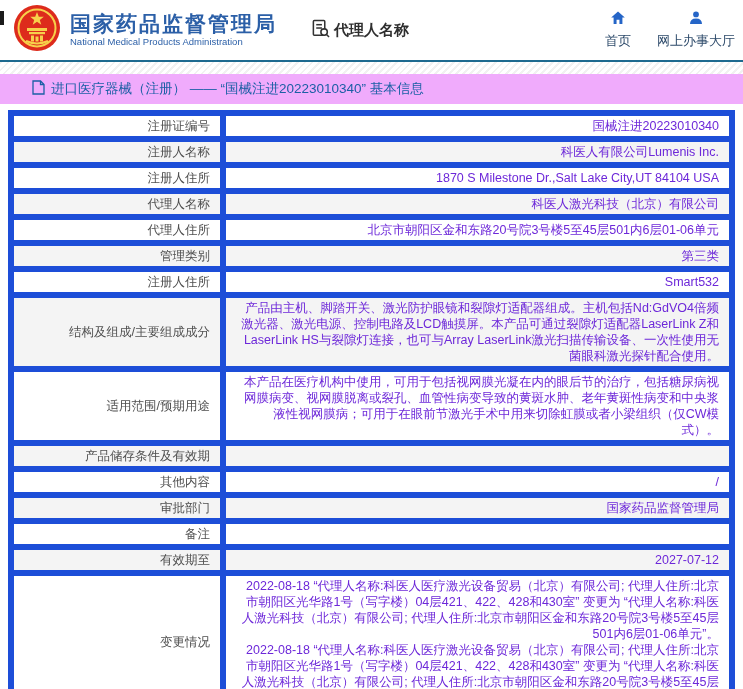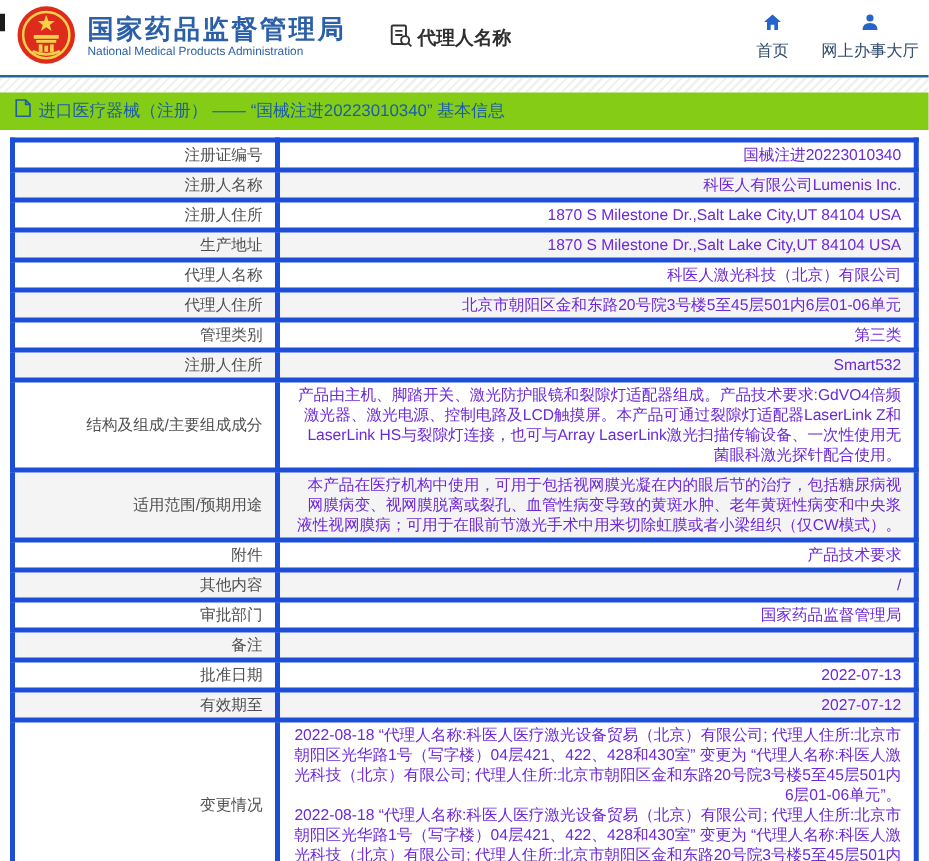--- a/index.html
+++ b/index.html
@@ -41,31 +41,31 @@
     font-size:13px; color:#2d4a6a; text-decoration:none; cursor:pointer;justify-content:space-between;
   }
   .nav-item svg { width:16px; height:16px; }
   
   .hatch-strip {
     height:12px; background:#fff;
     background-image:repeating-linear-gradient(135deg, rgba(120,120,120,0.10) 0 2px, transparent 2px 5px);
   }
   
   .breadcrumb-bar {
-    height:30px; background:#84cc16;
+    height:30px; background:#f0abfc;
     display:flex; align-items:center; gap:6px;
-    padding-left:12px;
+    padding-left:32px;
   }
   .breadcrumb-bar svg { width:13px; height:15px; flex:0 0 auto; }
   .breadcrumb-text { font-size:13.5px; color:#1b5fa5; }
   
   .content { padding:6px 8px 0 8px; }
   table.info { width:100%; border-collapse:collapse; table-layout:fixed; }
   table.info td {
-    border:4px solid #1d4ed8;
+    border:6px solid #1d4ed8;
     font-size:12.5px; line-height:16px;
     padding:2px 10px; vertical-align:middle;
   }
   td.label-cell {
     width:212px; text-align:right; color:#4f4f4f;
     white-space:nowrap; overflow:hidden;
   }
   td.value-cell { color:#6d28d9; text-align:right; white-space:pre-line; word-break:break-word; }
   tr:nth-child(even) td { background:#f4f4f4; }
   tr:nth-child(odd) td { background:#ffffff; }
@@ -151,66 +151,58 @@
         </tr>
         <tr>
           <td class="label-cell">注册人名称</td>
           <td class="value-cell">科医人有限公司Lumenis Inc.</td>
         </tr>
         <tr>
           <td class="label-cell">注册人住所</td>
           <td class="value-cell">1870 S Milestone Dr.,Salt Lake City,UT 84104 USA</td>
         </tr>
         <tr>
-          <td class="label-cell">生产地址</td>
-          <td class="value-cell">1870 S Milestone Dr.,Salt Lake City,UT 84104 USA</td>
-        </tr>
-        <tr>
           <td class="label-cell">代理人名称</td>
           <td class="value-cell">科医人激光科技（北京）有限公司</td>
         </tr>
         <tr>
           <td class="label-cell">代理人住所</td>
           <td class="value-cell">北京市朝阳区金和东路20号院3号楼5至45层501内6层01-06单元</td>
         </tr>
         <tr>
           <td class="label-cell">管理类别</td>
           <td class="value-cell">第三类</td>
         </tr>
         <tr>
           <td class="label-cell">注册人住所</td>
           <td class="value-cell">Smart532</td>
         </tr>
         <tr>
           <td class="label-cell">结构及组成/主要组成成分</td>
-          <td class="value-cell">产品由主机、脚踏开关、激光防护眼镜和裂隙灯适配器组成。产品技术要求:GdVO4倍频激光器、激光电源、控制电路及LCD触摸屏。本产品可通过裂隙灯适配器LaserLink Z和LaserLink HS与裂隙灯连接，也可与Array LaserLink激光扫描传输设备、一次性使用无菌眼科激光探针配合使用。</td>
+          <td class="value-cell">产品由主机、脚踏开关、激光防护眼镜和裂隙灯适配器组成。主机包括Nd:GdVO4倍频激光器、激光电源、控制电路及LCD触摸屏。本产品可通过裂隙灯适配器LaserLink Z和LaserLink HS与裂隙灯连接，也可与Array LaserLink激光扫描传输设备、一次性使用无菌眼科激光探针配合使用。</td>
         </tr>
         <tr>
           <td class="label-cell">适用范围/预期用途</td>
           <td class="value-cell">本产品在医疗机构中使用，可用于包括视网膜光凝在内的眼后节的治疗，包括糖尿病视网膜病变、视网膜脱离或裂孔、血管性病变导致的黄斑水肿、老年黄斑性病变和中央浆液性视网膜病；可用于在眼前节激光手术中用来切除虹膜或者小梁组织（仅CW模式）。</td>
         </tr>
         <tr>
-          <td class="label-cell">附件</td>
-          <td class="value-cell">产品技术要求</td>
+          <td class="label-cell">产品储存条件及有效期</td>
+          <td class="value-cell"></td>
         </tr>
         <tr>
           <td class="label-cell">其他内容</td>
           <td class="value-cell">/</td>
         </tr>
         <tr>
           <td class="label-cell">审批部门</td>
           <td class="value-cell">国家药品监督管理局</td>
         </tr>
         <tr>
           <td class="label-cell">备注</td>
           <td class="value-cell"></td>
-        </tr>
-        <tr>
-          <td class="label-cell">批准日期</td>
-          <td class="value-cell">2022-07-13</td>
         </tr>
         <tr>
           <td class="label-cell">有效期至</td>
           <td class="value-cell">2027-07-12</td>
         </tr>
         <tr>
           <td class="label-cell">变更情况</td>
           <td class="value-cell">2022-08-18 “代理人名称:科医人医疗激光设备贸易（北京）有限公司; 代理人住所:北京市朝阳区光华路1号（写字楼）04层421、422、428和430室” 变更为 “代理人名称:科医人激光科技（北京）有限公司; 代理人住所:北京市朝阳区金和东路20号院3号楼5至45层501内6层01-06单元”。
 2022-08-18 “代理人名称:科医人医疗激光设备贸易（北京）有限公司; 代理人住所:北京市朝阳区光华路1号（写字楼）04层421、422、428和430室” 变更为 “代理人名称:科医人激光科技（北京）有限公司; 代理人住所:北京市朝阳区金和东路20号院3号楼5至45层501内6层01-06单元”。</td>
         </tr>

